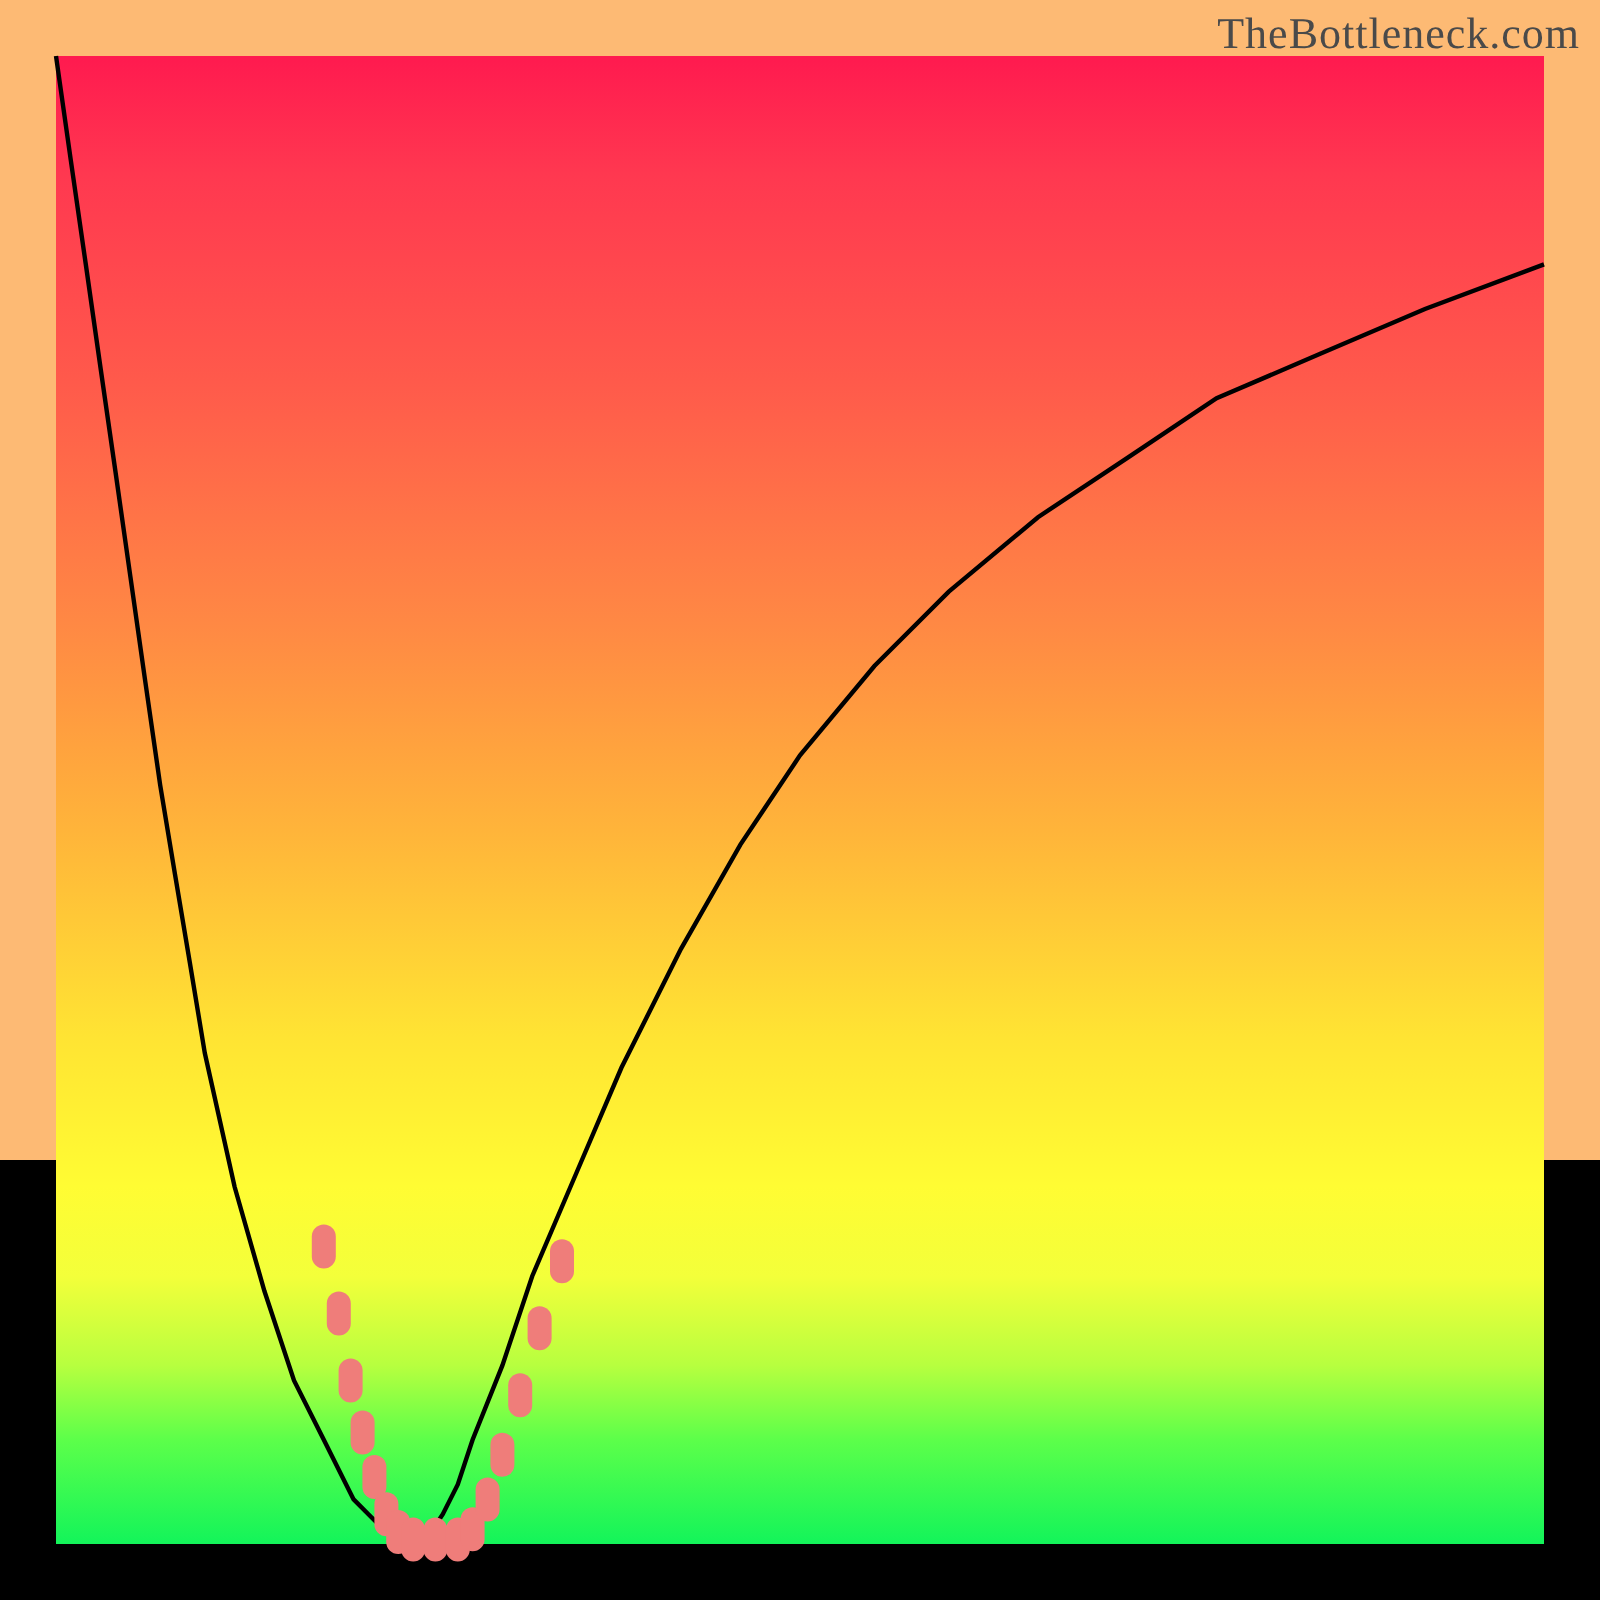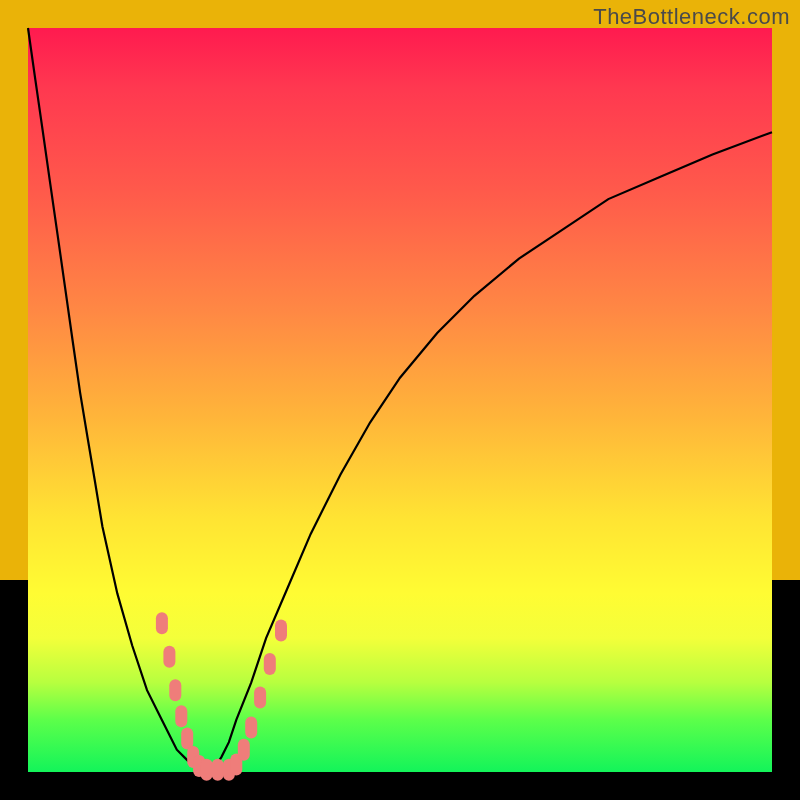--- a/index.html
+++ b/index.html
@@ -8,21 +8,22 @@
     width: 800px;
     height: 800px;
     overflow: hidden;
     background: #000;
     font-family: Arial, Helvetica, sans-serif;
   }
   .frame {
     position: relative;
     width: 800px;
     height: 580px;
-    background: #eab308;
+    background: #fdba74;
+    font-family: Liberation Serif, serif;
   }
   .plot-area {
     position: absolute;
     left: 28px;
     top: 28px;
     width: 744px;
     height: 744px;
     
     background: linear-gradient(
       to bottom,

